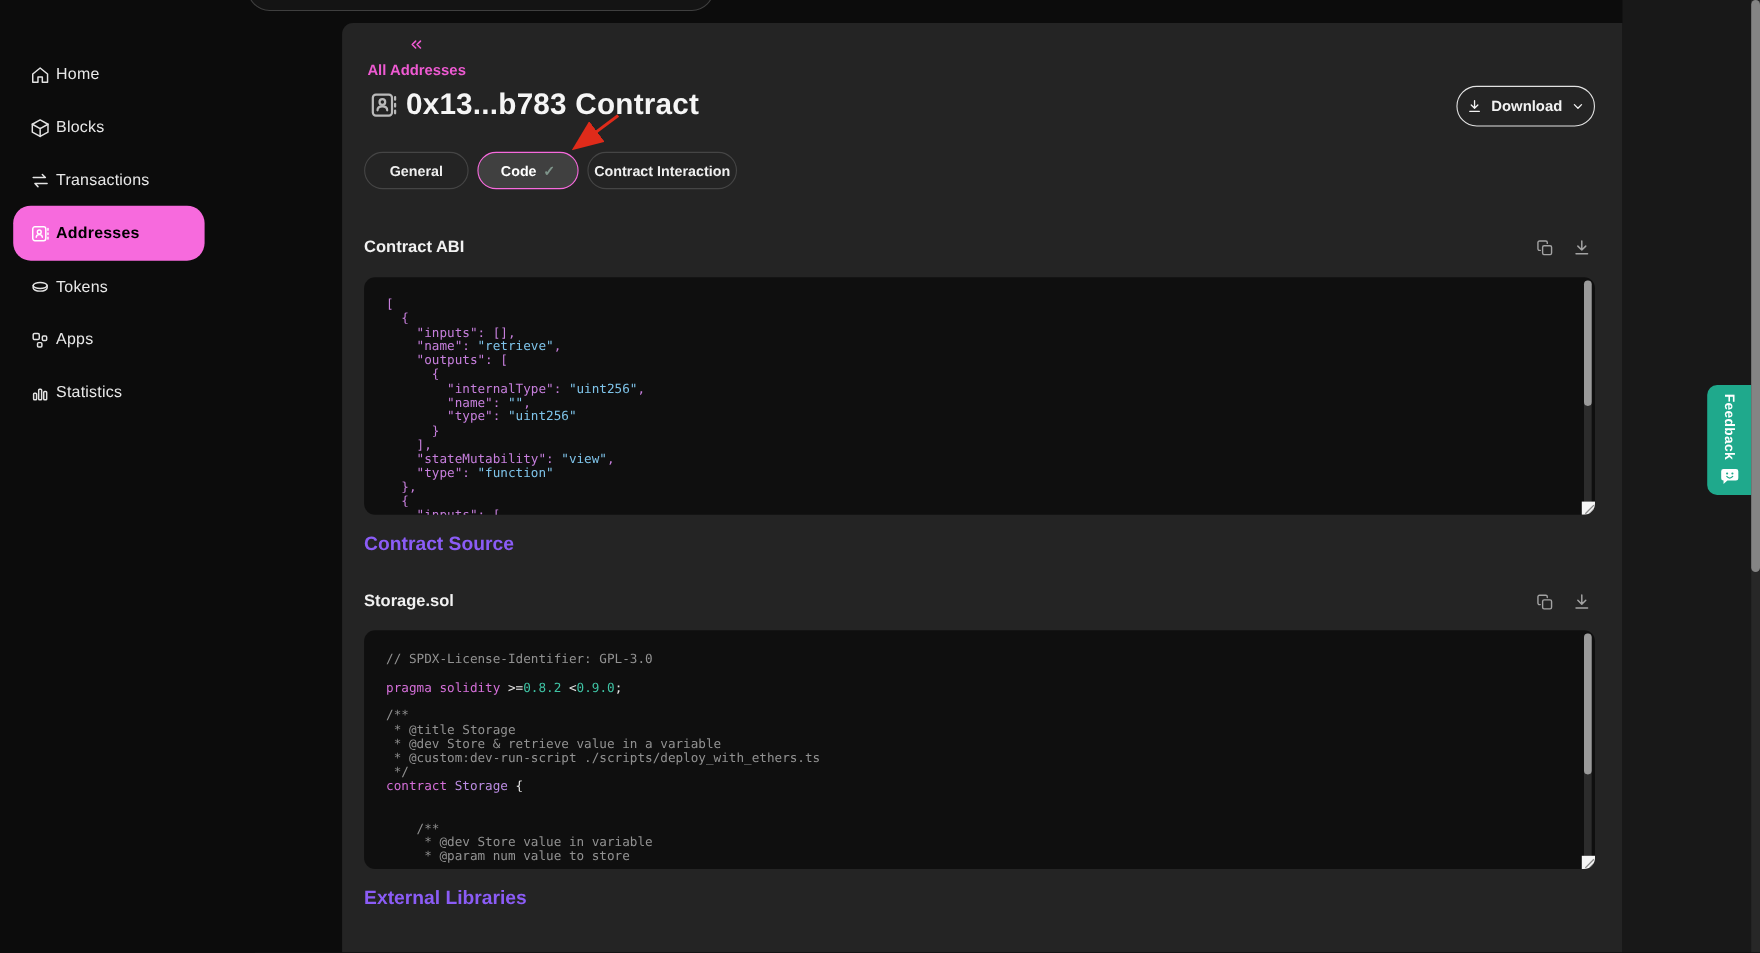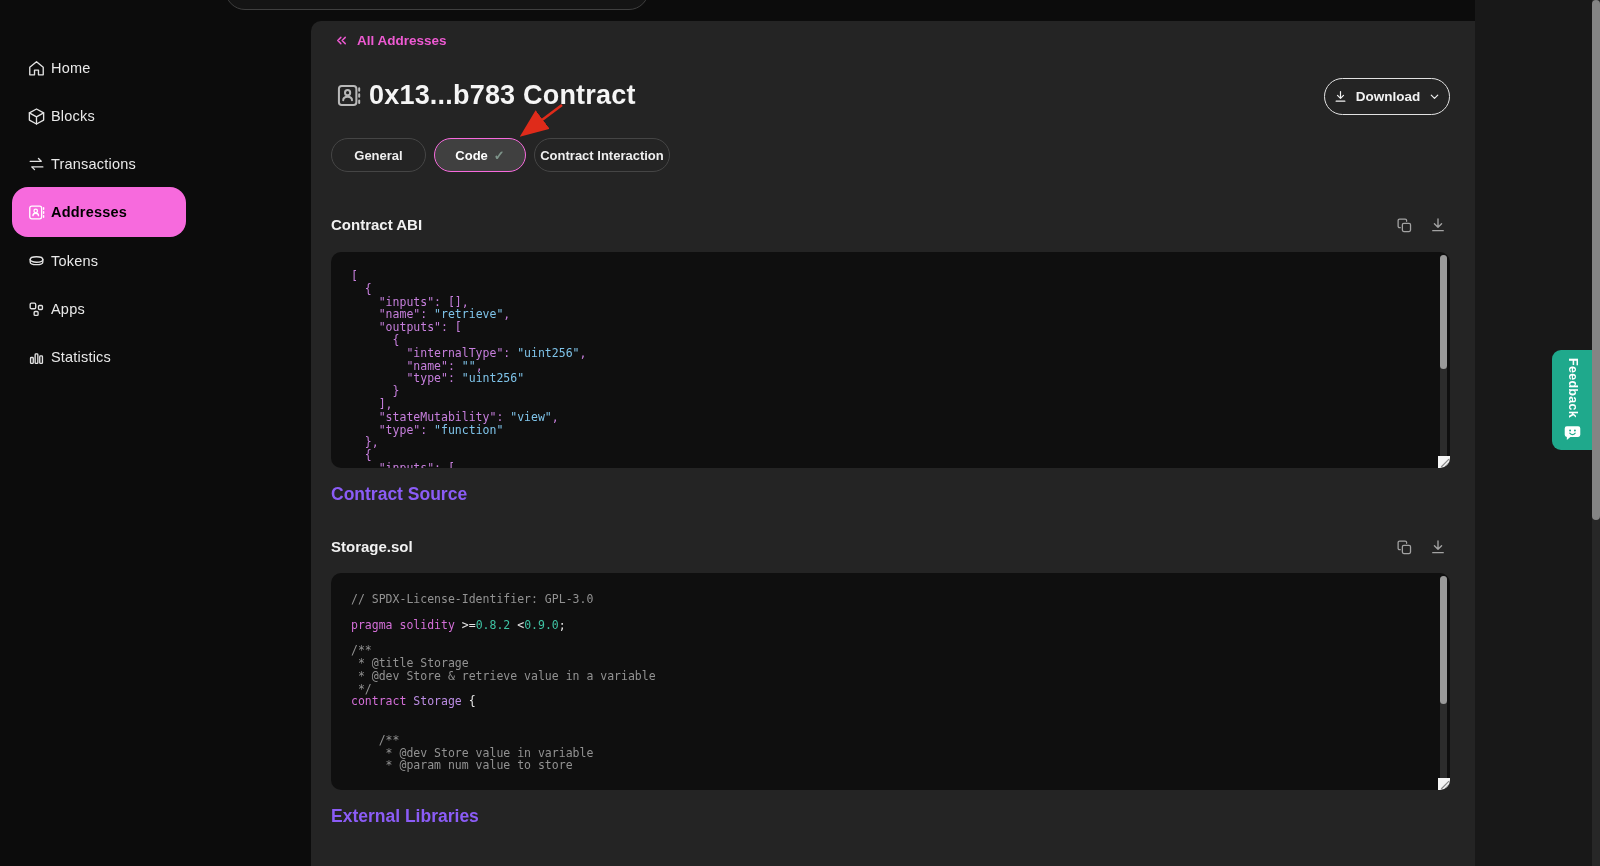--- a/index.html
+++ b/index.html
@@ -28,22 +28,22 @@
   .side-item .lbl{font-size:14.5px;font-weight:500;color:#e9e9e9;letter-spacing:.2px;}
   .side-item.active{background:#f76add;}
   .side-item.active .lbl{color:#000000;font-weight:700;}
   .side-item svg{stroke:#e3e3e3;}
   .side-item.active svg{stroke:#ffffff;}
 
   
   .main-panel{position:absolute;left:311px;top:21px;width:1164px;height:845px;
     background:#242424;border-radius:10px 0 0 0;}
 
-  .breadcrumb{position:absolute;left:334px;top:33px;display:flex;align-items:flex-start;gap:8px;
-    color:#ee5ad2;font-size:13.5px;font-weight:700;cursor:pointer;}
+  .breadcrumb{position:absolute;left:334px;top:33px;display:flex;align-items:center;gap:8px;
+    color:#ee5ad2;font-size:13.5px;font-weight:700;cursor:pointer;flex-direction:column;}
   .page-title-row{position:absolute;left:335px;top:80px;display:flex;align-items:center;gap:7px;}
   .page-title{font-size:27px;font-weight:600;color:#f5f5f5;letter-spacing:.2px;}
 
   .download-btn{position:absolute;left:1324px;top:78px;width:126px;height:37px;border-radius:19px;
     border:1.5px solid #e2e2e2;display:flex;align-items:center;justify-content:center;gap:8px;
     box-sizing:border-box;cursor:pointer;color:#f2f2f2;font-size:13.5px;font-weight:600;background:transparent;}
 
   .tab{position:absolute;top:138px;height:34px;border-radius:17px;border:1px solid #454545;
     display:flex;align-items:center;justify-content:center;gap:6px;box-sizing:border-box;
     font-size:13px;font-weight:600;color:#efefef;cursor:pointer;background:transparent;}
@@ -232,20 +232,21 @@
 
   <div class="codebox" style="top:573px;height:217px">
     <div class="codepad" style="padding-top:20px">
         <div class="code-line"><span class="tok-c">// SPDX-License-Identifier: GPL-3.0</span></div>
         <div class="code-line">&nbsp;</div>
         <div class="code-line"><span class="tok-kw">pragma solidity </span><span class="tok-op">&gt;=</span><span class="tok-num">0.8.2</span><span class="tok-op"> &lt;</span><span class="tok-num">0.9.0</span><span class="tok-op">;</span></div>
         <div class="code-line">&nbsp;</div>
         <div class="code-line"><span class="tok-c">/**</span></div>
         <div class="code-line"><span class="tok-c"> * @title Storage</span></div>
         <div class="code-line"><span class="tok-c"> * @dev Store &amp; retrieve value in a variable</span></div>
+        <div class="code-line"><span class="tok-c"> * @custom:dev-run-script ./scripts/deploy_with_ethers.ts</span></div>
         <div class="code-line"><span class="tok-c"> */</span></div>
         <div class="code-line"><span class="tok-kw">contract </span><span class="tok-id">Storage </span><span class="tok-op">{</span></div>
         <div class="code-line">&nbsp;</div>
         <div class="code-line">&nbsp;</div>
         <div class="code-line"><span class="tok-c">    /**</span></div>
         <div class="code-line"><span class="tok-c">     * @dev Store value in variable</span></div>
         <div class="code-line"><span class="tok-c">     * @param num value to store</span></div>
       </div>
     <div class="vtrack">
         <div class="vthumb" style="height:128px"></div>

